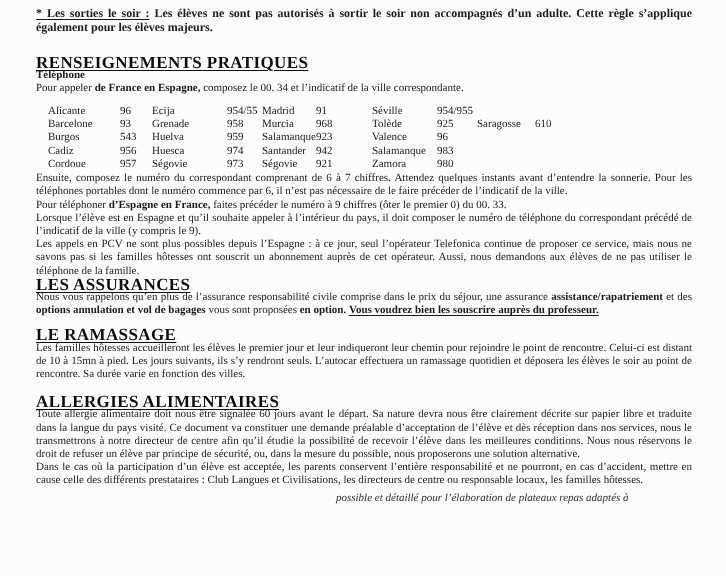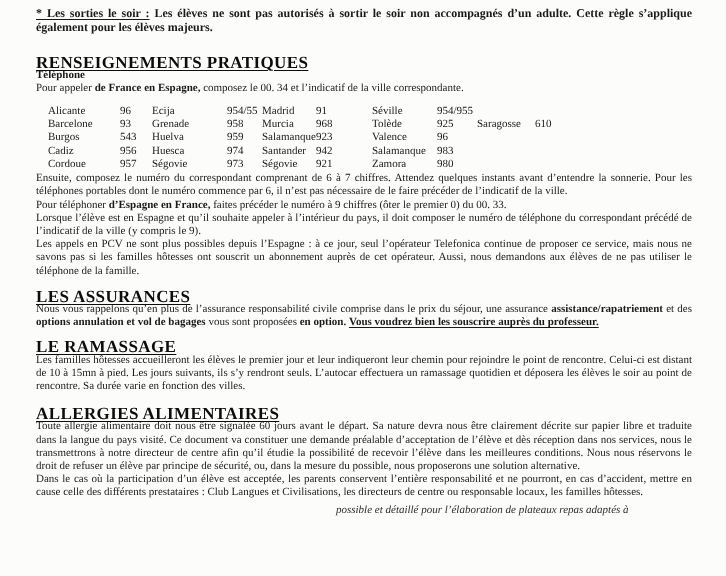--- a/index.html
+++ b/index.html
@@ -23,21 +23,21 @@
   .heading{
     font-weight:bold;
     font-size:17px;
     letter-spacing:.4px;
     text-decoration:underline;
     text-underline-offset:2px;
     color:#0d0d0d;
     text-align:left;
   }
   .h-first{margin-top:22px;}
-  .h-assur{margin-top:12px;}
+  .h-assur{}
   .h-ramas{margin-top:11px;}
   .h-aller{margin-top:14px;}
   .subhead{font-weight:bold;text-align:left;}
   .phone-table{margin:9px 0 1px 0;}
   .prow{position:relative;height:13.3px;}
   .pc{position:absolute;top:0;white-space:nowrap;}
   .c1{left:12px;}  .n1{left:84px;}
   .c2{left:116px;} .n2{left:191px;}
   .c3{left:226px;} .n3{left:280px;}
   .c4{left:336px;} .n4{left:401px;text-align:right;}

